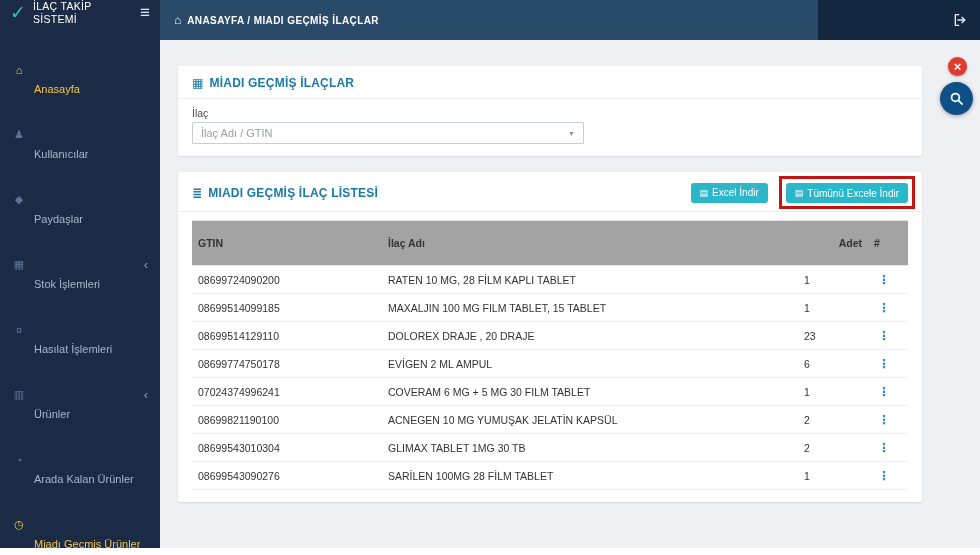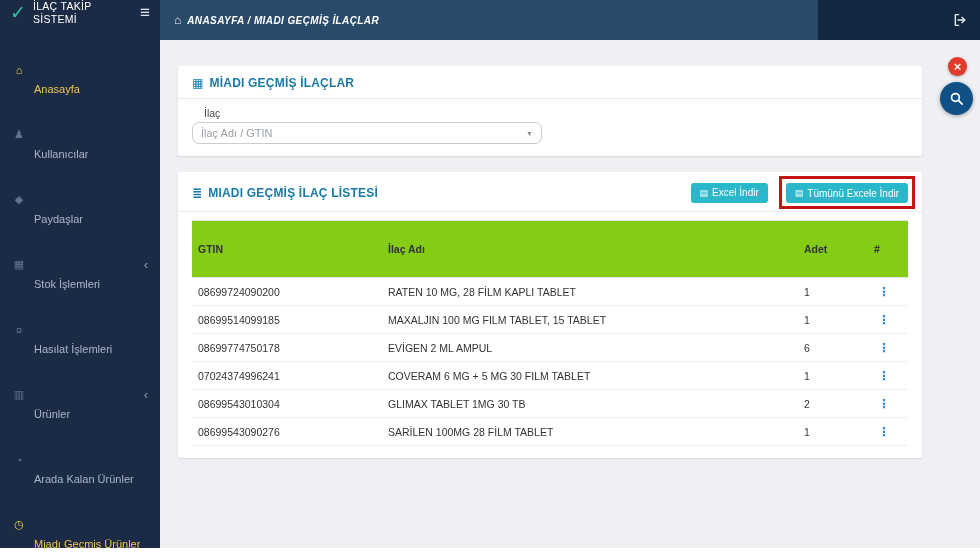--- a/index.html
+++ b/index.html
@@ -29,38 +29,38 @@
   .nav-item.active, .nav-item.active .nav-icon { color: var(--active-gold, #eec64f); }
 
   
   .main { flex: 1; display: flex; flex-direction: column; position: relative; min-width: 0; }
   .topbar { height: 40px; display: flex; flex-shrink: 0; }
   .breadcrumb-zone {
     flex: 1; background: var(--topbar-bg, #2a4a69);
     display: flex; align-items: center; gap: 6px; padding-left: 14px;
   }
   .home-ic { color: #e8eef6; font-size: 12px; }
-  .breadcrumb { color: #ffffff; font-size: 10px; font-weight: bold; letter-spacing: .4px; cursor: pointer; font-style: italic; }
+  .breadcrumb { color: #ffffff; font-size: 10px; font-weight: bold; letter-spacing: .4px; cursor: pointer; }
   .topbar-right {
     width: 162px; background: var(--topbar-dark, #142740);
     display: flex; align-items: center; justify-content: flex-end; padding-right: 12px;
   }
   .logout { cursor: pointer; display: flex; align-items: center; }
 
   .content { flex: 1; background: var(--content-bg, #eef0f4); padding: 26px 58px 0 18px; overflow: hidden; }
 
   .card { background: #fff; border-radius: 2px; box-shadow: 0 1px 2px rgba(0,0,0,.1); padding: 10px 14px 12px; }
   .card + .card { margin-top: 16px; }
   .card-title { display: flex; align-items: center; gap: 6px; color: var(--title-blue, #1a7aa6); font-weight: bold; font-size: 12px; letter-spacing: .2px; }
   .t-icon { font-size: 12px; }
   .divider { height: 1px; background: #ececec; margin: 8px -14px; }
 
-  .field-label { font-size: 10.5px; color: #4a4a4a; margin: 3px 12px 3px; }
+  .field-label { font-size: 10.5px; color: #4a4a4a; margin: 3px 0 3px; }
   .select {
-    width: 350px; height: 22px; border: 1px solid #c9ced6; border-radius: 7px; background: #fff;
+    width: 392px; height: 22px; border: 1px solid #c9ced6; border-radius: 1px; background: #fff;
     display: flex; align-items: center; justify-content: space-between; padding: 0 8px;
     font-size: 11px; color: #9aa0a8; cursor: pointer;
   }
   .caret { color: #8a8f96; font-size: 7px; }
 
   
   .list-head { display: flex; align-items: center; justify-content: space-between; }
   .head-buttons { display: flex; align-items: center; }
   .btn-teal {
     background: var(--teal, #2ab7ca); color: #fff; border: none; border-radius: 3px;
@@ -71,25 +71,25 @@
   .annot-wrap { position: relative; display: inline-block; margin-left: 18px; }
   .red-annotation {
     position: absolute; top: -6px; left: -7px; right: -7px; bottom: -6px;
     border: 3px solid var(--annotation, #c41414); pointer-events: none;
   }
 
   .summary { font-size: 10.5px; color: #333; margin: 5px 0 10px; }
 
   table { width: 100%; border-collapse: collapse; font-size: 10.5px; color: #333; }
   thead th {
-    text-align: left; font-weight: bold; padding: 22px 6px; background: #84cc16;
+    text-align: left; font-weight: bold; padding: 16px 6px; background: #a3a3a3;
     border-top: 1px solid #e4e4e4; border-bottom: 1px solid #e4e4e4; font-size: 10.5px;
   }
   .col-gtin { width: 190px; }
-  .col-adet { width: 70px; }
+  .col-adet { width: 70px; text-align: right; }
   .col-act { width: 40px; }
   tbody td { padding: 6.5px 6px; border-bottom: 1px solid #efefef; }
   .dots { color: var(--dots-blue, #2e86de); font-weight: bold; font-size: 12px; cursor: pointer; padding: 0 4px; }
 
   
   .float-close {
     position: absolute; top: 57px; right: 13px; width: 19px; height: 19px; border-radius: 50%;
     background: var(--close-red, #e23b2e); color: #fff; display: flex; align-items: center; justify-content: center;
     font-size: 13px; font-weight: bold; cursor: pointer; box-shadow: 0 1px 3px rgba(0,0,0,.3); z-index: 5; line-height: 1;
   }
@@ -244,31 +244,47 @@
               </tr>
               <tr>
                 <td>08699514099185</td>
                 <td>MAXALJIN 100 MG FILM TABLET, 15 TABLET</td>
                 <td>1</td>
                 <td class="col-act">
                   <span class="dots">⋮</span>
                 </td>
               </tr>
               <tr>
+                <td>08699514129110</td>
+                <td>DOLOREX DRAJE , 20 DRAJE</td>
+                <td>23</td>
+                <td class="col-act">
+                  <span class="dots">⋮</span>
+                </td>
+              </tr>
+              <tr>
                 <td>08699774750178</td>
                 <td>EVİGEN 2 ML AMPUL</td>
                 <td>6</td>
                 <td class="col-act">
                   <span class="dots">⋮</span>
                 </td>
               </tr>
               <tr>
                 <td>07024374996241</td>
                 <td>COVERAM 6 MG + 5 MG 30 FILM TABLET</td>
                 <td>1</td>
+                <td class="col-act">
+                  <span class="dots">⋮</span>
+                </td>
+              </tr>
+              <tr>
+                <td>08699821190100</td>
+                <td>ACNEGEN 10 MG YUMUŞAK JELATİN KAPSÜL</td>
+                <td>2</td>
                 <td class="col-act">
                   <span class="dots">⋮</span>
                 </td>
               </tr>
               <tr>
                 <td>08699543010304</td>
                 <td>GLIMAX TABLET 1MG 30 TB</td>
                 <td>2</td>
                 <td class="col-act">
                   <span class="dots">⋮</span>

